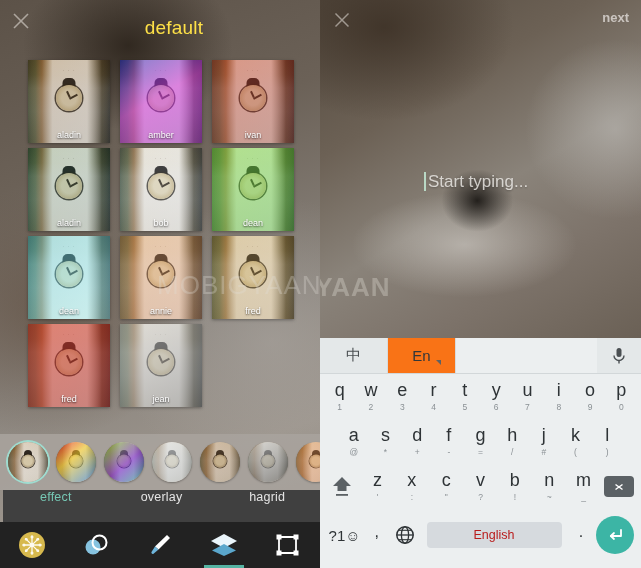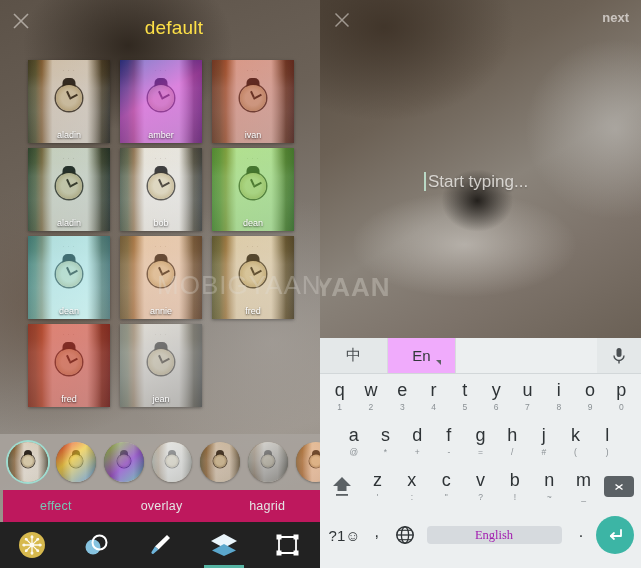--- a/index.html
+++ b/index.html
@@ -142,22 +142,22 @@
     transform: translateX(-50%);
     width: 8px; height: 11px; border-radius: 4px 4px 2px 2px;
     background: #23211f;
   }
   .chip .tint { position: absolute; inset: 0; }
   .chip.selected { box-shadow: 0 0 0 2px #9fdcd0; }
 
   
   .tabs {
     position: absolute; left: 3px; right: 0; top: 490px; height: 32px;
-    background: #be185d;
-    display: flex; align-items: center;
+    background: #404040;
+    display: flex; 
     z-index: 7;
   }
   .tab {
     flex: 1; text-align: center;
     font-size: 12.5px; color: #e4e4e4;
     letter-spacing: .2px;
   }
   .tab.active { color: #76c7b4; }
 
   
@@ -231,21 +231,21 @@
     background: #e4e8e9;
     display: flex; align-items: stretch;
     border-bottom: 1px solid #d2d7d9;
   }
   .lang-cn, .lang-en {
     width: 68px;
     display: flex; align-items: center; justify-content: center;
     font-size: 15px; color: #4a4f52;
     border-right: 1px solid #d7dbdd;
   }
-  .lang-en { background: #f0abfc; color: #32373a; position: relative; }
+  .lang-en { background: #f97316; color: #32373a; position: relative; }
   .lang-en .arrow {
     position: absolute; right: 14px; bottom: 8px;
     width: 0; height: 0;
     border-left: 5px solid transparent;
     border-top: 5px solid #5c6164;
   }
   .lang-fill { flex: 1; background: #eceff0; }
   .mic { width: 44px; display: flex; align-items: center; justify-content: center; }
 
   .kb-row { display: flex; align-items: center; justify-content: center; }
@@ -269,24 +269,24 @@
     width: 30px; height: 21px; border-radius: 4px;
     background: #5b6165;
     display: flex; align-items: center; justify-content: center;
   }
 
   .k-sym { flex: 1.1; font-size: 15px; color: #2e3336; display:flex; align-items:center; justify-content:center; }
   .k-comma, .k-period { flex: .8; font-size: 16px; color: #2e3336; display:flex; align-items:center; justify-content:center; padding-bottom:6px; }
   .k-globe { flex: .9; display:flex; align-items:center; justify-content:center; }
   .k-space {
     flex: 4;
-    height: 18px; margin: 0 6px;
+    height: 26px; margin: 0 6px;
     background: #d6dade; border-radius: 4px;
     display: flex; align-items: center; justify-content: center;
-    font-size: 12.5px; color: #a21caf; font-family: Liberation Serif, serif;
+    font-size: 12.5px; color: #b91c1c;
   }
   .k-enter { flex: 1.2; display:flex; align-items:center; justify-content:center; }
   .k-enter .circle {
     width: 38px; height: 38px; border-radius: 50%;
     background: #3cb5a5;
     display: flex; align-items: center; justify-content: center;
   }
 </style>
 </head>
 <body>

